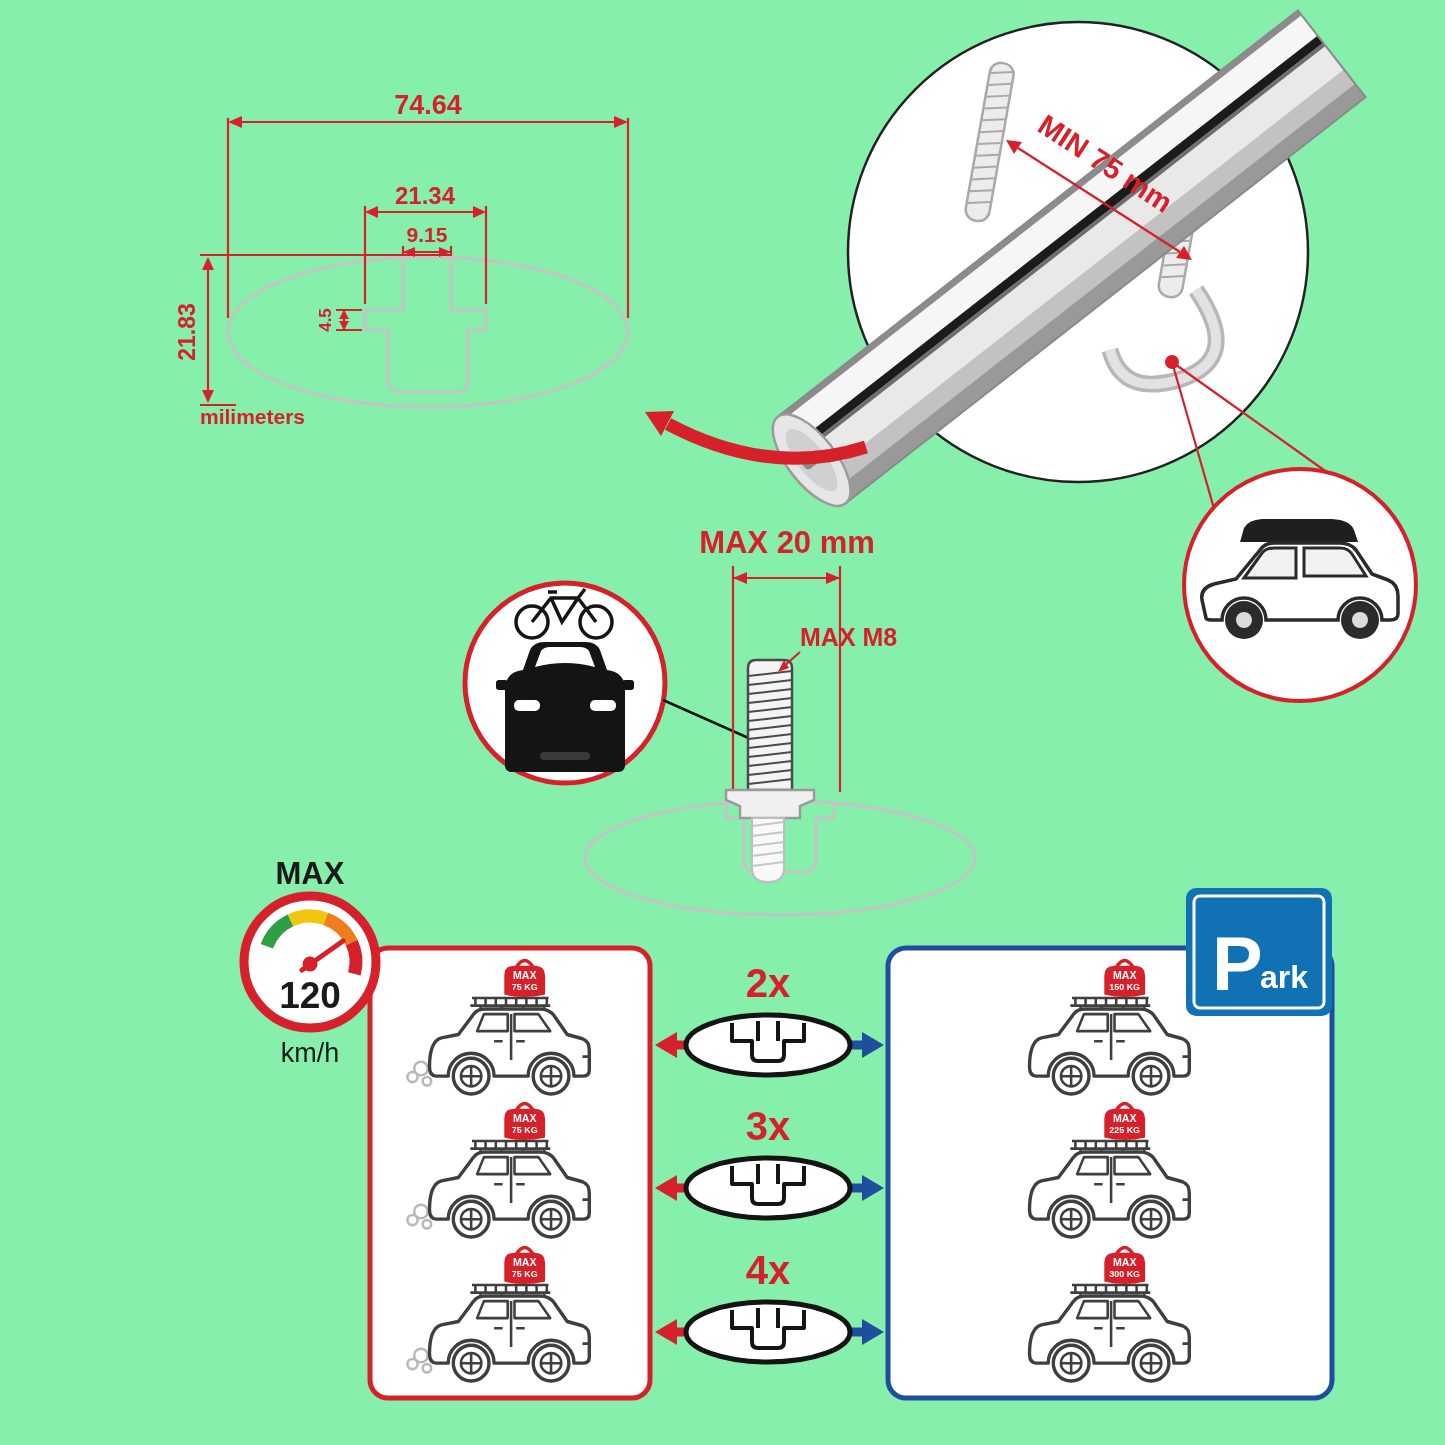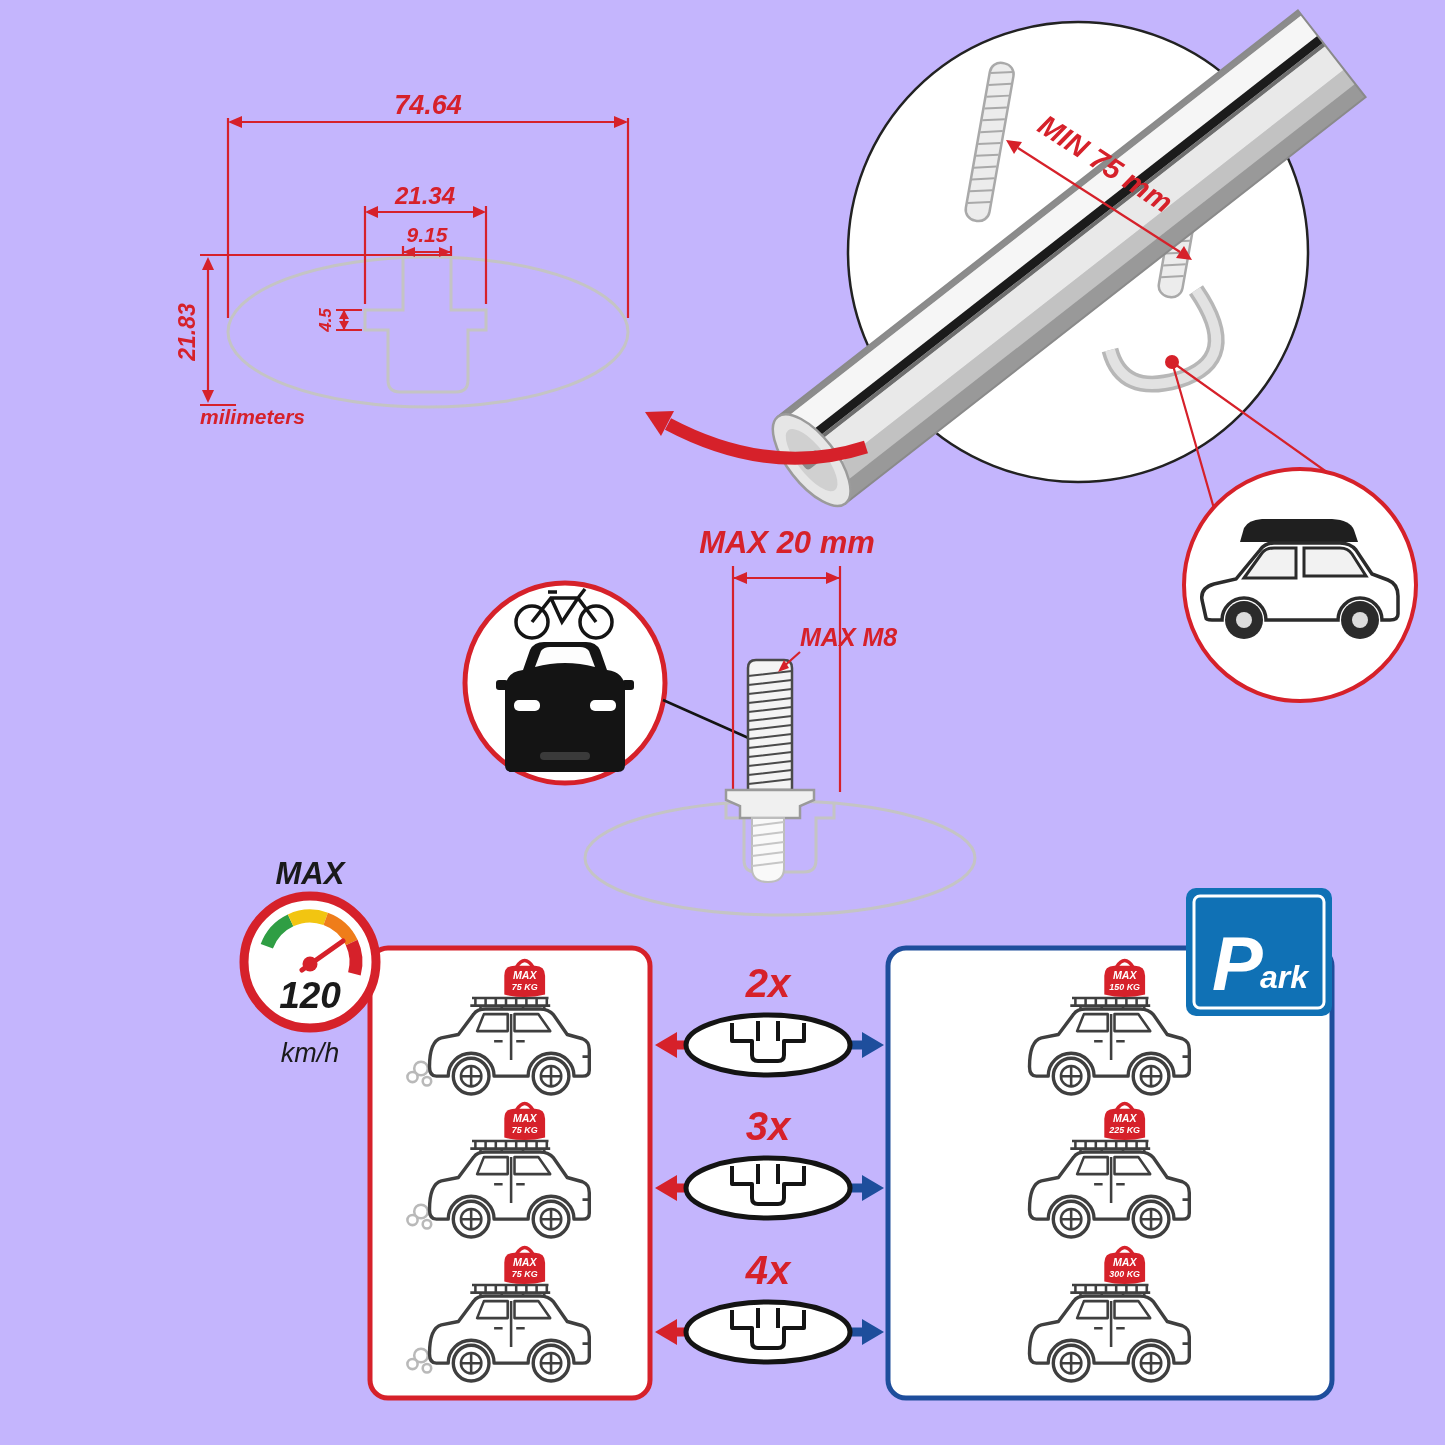--- a/index.html
+++ b/index.html
@@ -1,16 +1,16 @@
 <!DOCTYPE html>
 <html><head>
 <meta charset="utf-8">
 <style>
   html,body{margin:0;padding:0;background:#ffffff;}
-  .stage{position:relative;width:1445px;height:1445px;background:#c4b5fd;overflow:hidden;font-style:italic;}
+  .stage{position:relative;width:1445px;height:1445px;background:#86efac;overflow:hidden;}
   svg{position:absolute;left:0;top:0;font-family:"Liberation Sans",sans-serif;}
   text{font-family:"Liberation Sans",sans-serif;}
   .dim-line{stroke:#d6212a;stroke-width:2.2;fill:none;}
   .dim-head{fill:#d6212a;stroke:none;}
   .t-red{fill:#d6212a;font-weight:bold;}
   .t-black{fill:#1a1a1a;font-weight:bold;}
   .gray-line{stroke:#c4c4c4;stroke-width:3;fill:none;}
   .car-body{fill:#ffffff;stroke:#3f3f3f;stroke-width:4;stroke-linejoin:round;}
   .car-win{fill:#ffffff;stroke:#3f3f3f;stroke-width:3;stroke-linejoin:round;}
   .car-thin{stroke:#3f3f3f;stroke-width:3;fill:none;}

